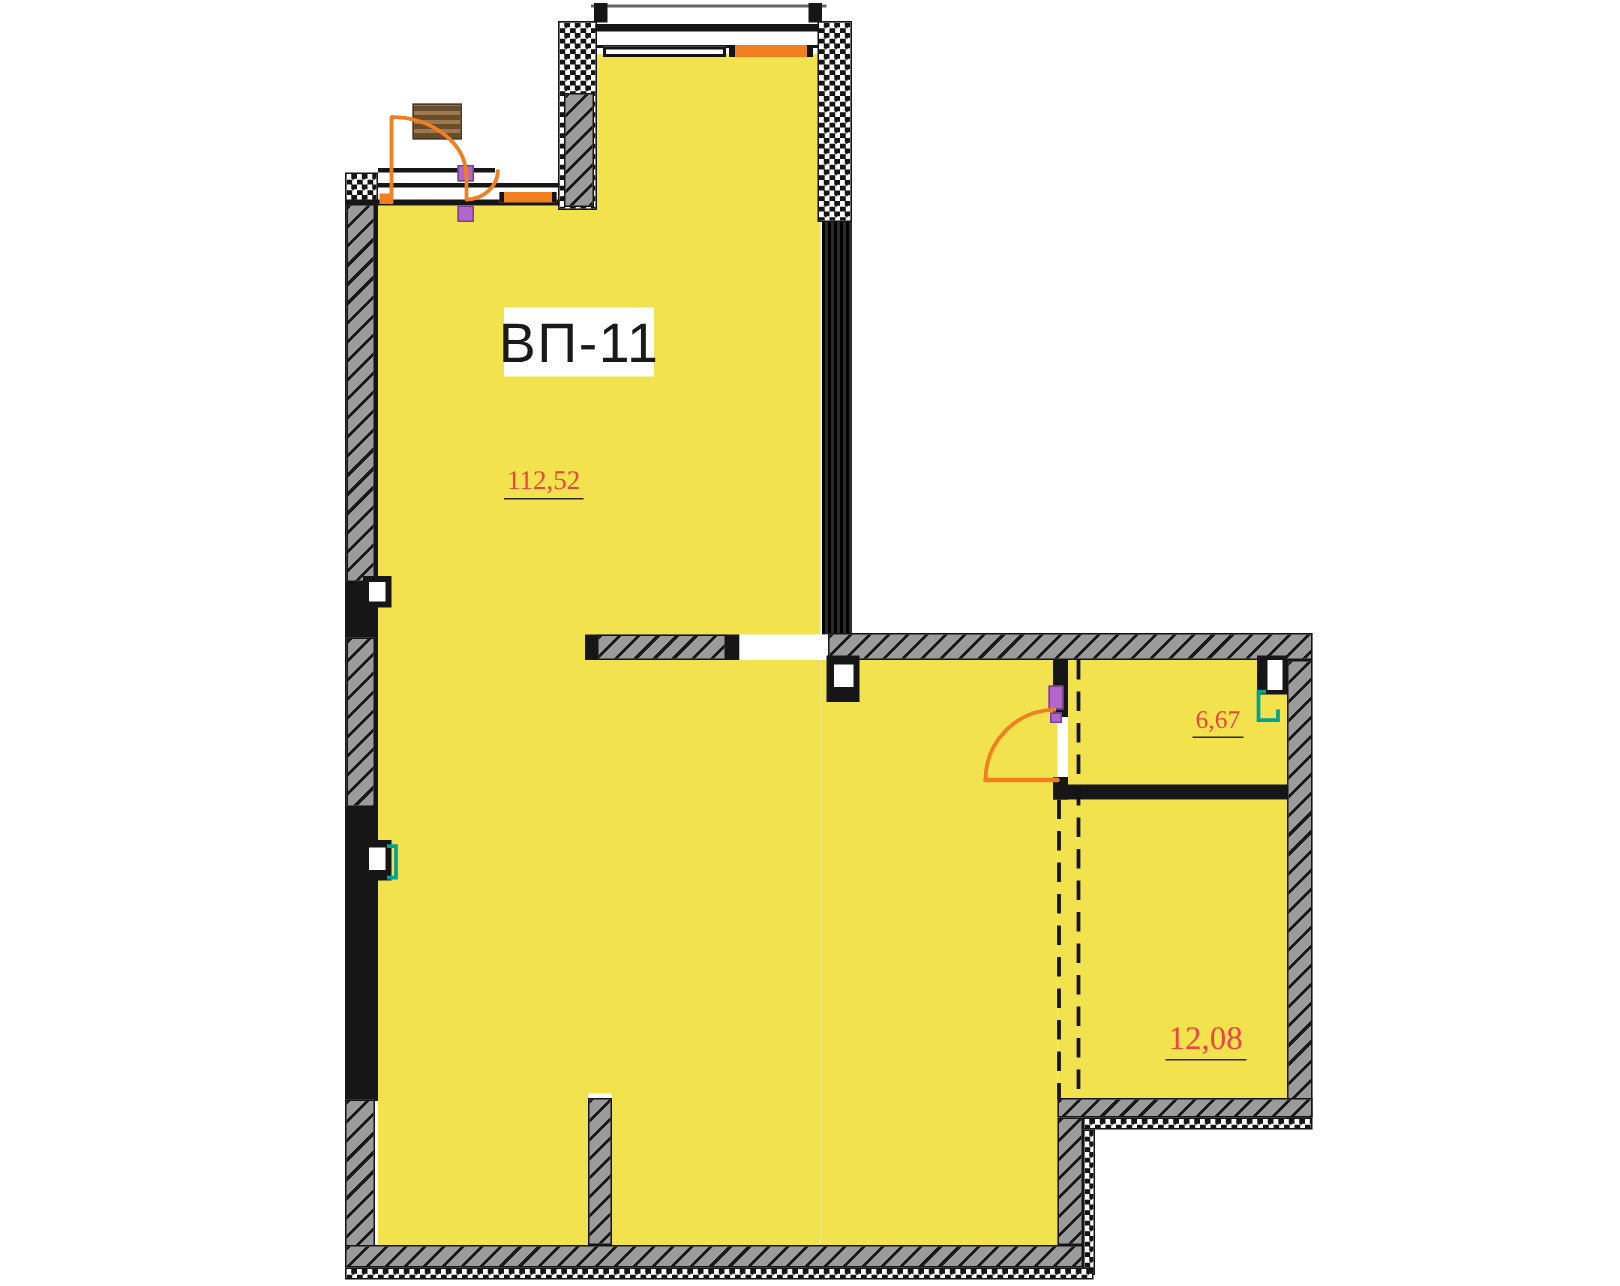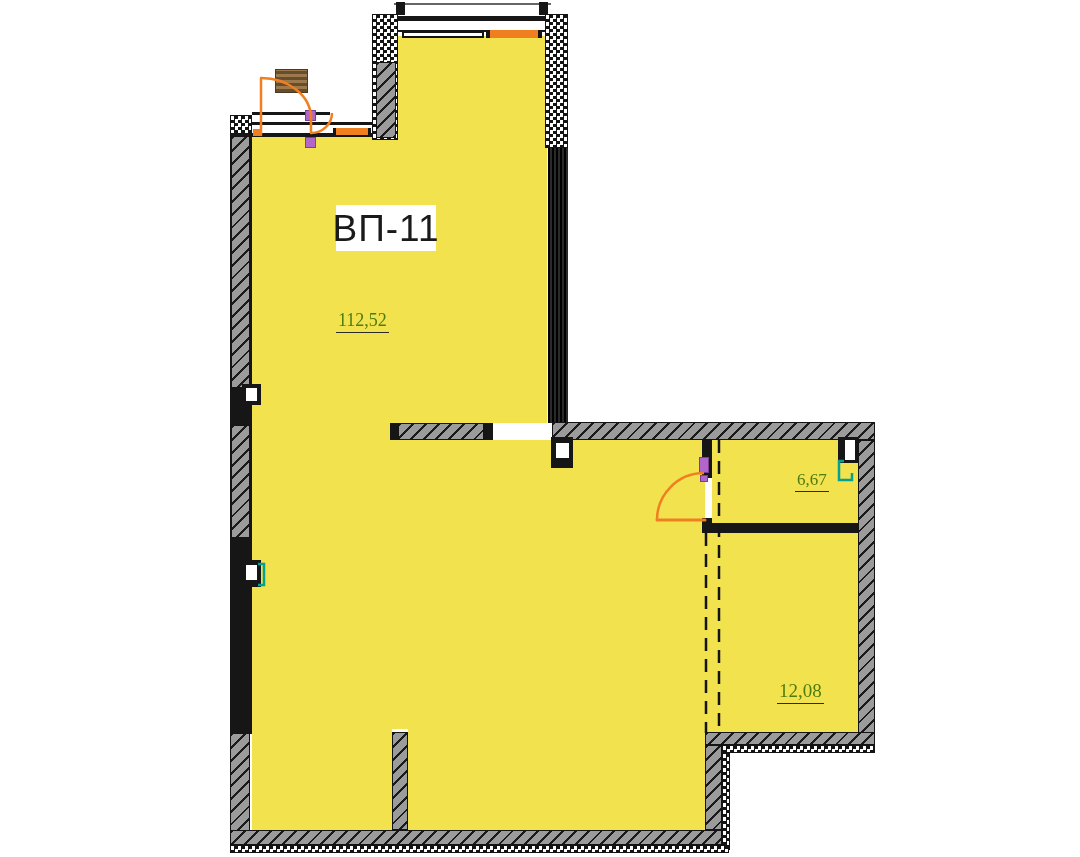--- a/index.html
+++ b/index.html
@@ -21,21 +21,21 @@
     background-size:7px 7px;border:1px solid #141414;}
   .whitebox{background:#ffffff;}
   .orange{background:var(--door,#F07F1F);}
   .wood{background-color:var(--wood,#9C7A4E);
     background-image:repeating-linear-gradient(0deg,rgba(60,40,16,.55) 0 3px,transparent 3px 6px);
     border:1px solid #4a3a24;}
   .purple{background:var(--hinge,#B266CC);border:1px solid #7b3f93;}
   .thinline{background:#666;}
   .unit-label{display:flex;align-items:center;justify-content:center;
     background:#fff;color:#1a1a1a;font-size:37px;letter-spacing:1px;line-height:1;}
-  .area-label{font-family:"Liberation Serif",serif;color:#4d7c0f;font-size:18px;line-height:1;}
+  .area-label{font-family:"Liberation Serif",serif;color:#ef4444;font-size:18px;line-height:1;}
   .area-label span{border-bottom:1.5px solid #2a2a2a;padding:0 2px 2px 2px;}
   svg.overlay{position:absolute;left:0;top:0;pointer-events:none;}
   .stroke-door{stroke:var(--door,#F07F1F);}
   .stroke-fixture{stroke:var(--fixture,#00A295);}
   .stroke-dash{stroke:#141414;}
 </style>
 </head>
 <body>
 
 <div id="canvas">
@@ -108,21 +108,21 @@
 
   <div class="abs unit-label" style="left:336px;top:205px;width:100px;height:46px;">
     <span>ВП-11</span>
   </div>
   <div class="abs area-label" style="left:336px;top:311px;">
     <span>112,52</span>
   </div>
   <div class="abs area-label" style="left:795px;top:471px;font-size:17px;">
     <span>6,67</span>
   </div>
-  <div class="abs area-label" style="left:777px;top:681px;font-size:19px;">
+  <div class="abs area-label" style="left:777px;top:681px;font-size:22px;">
     <span>12,08</span>
   </div>
 
   <svg class="overlay" width="1080" height="857" viewBox="0 0 1080 857">
 
     <path d="M 261 78 L 261 135" class="stroke-door" fill="none" stroke-width="2.5" stroke-linecap="round"></path>
     <path d="M 261 78 A 50 40 0 0 1 311 118" class="stroke-door" fill="none" stroke-width="2.5"></path>
 
     <path d="M 311 113 L 311 133" class="stroke-door" fill="none" stroke-width="2.5" stroke-linecap="round"></path>
     <path d="M 311 133 A 21 20 0 0 0 332 113" class="stroke-door" fill="none" stroke-width="2.5"></path>

